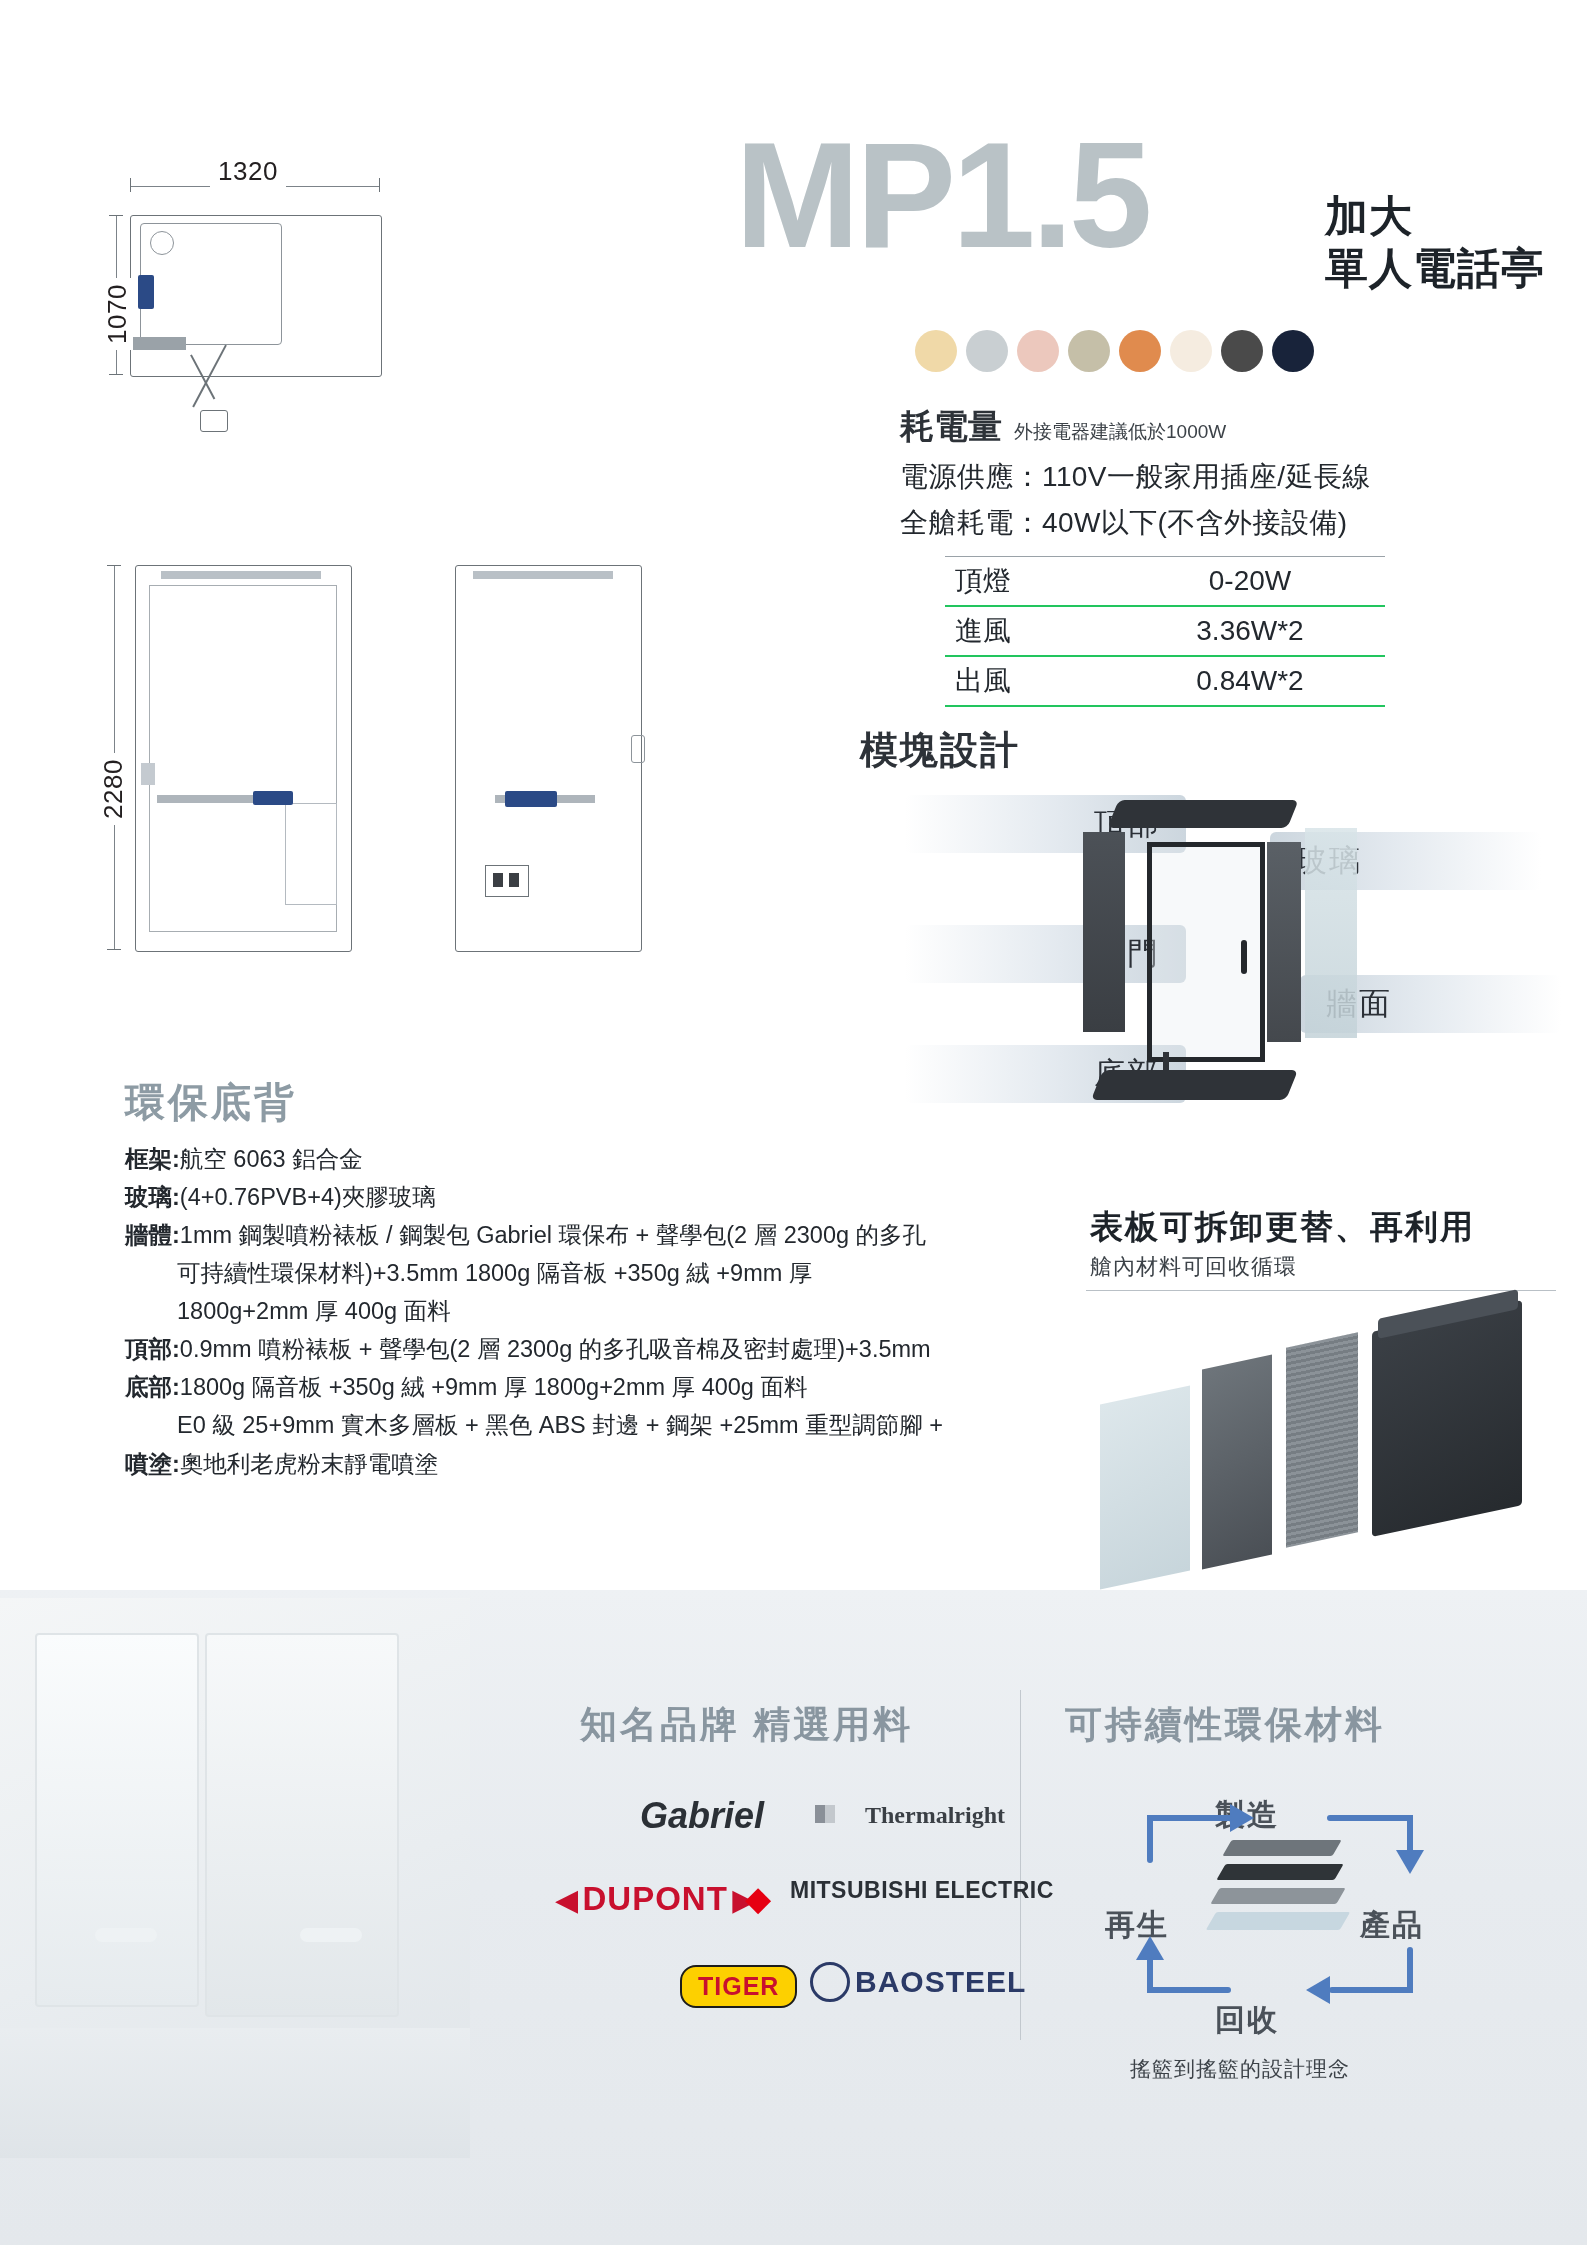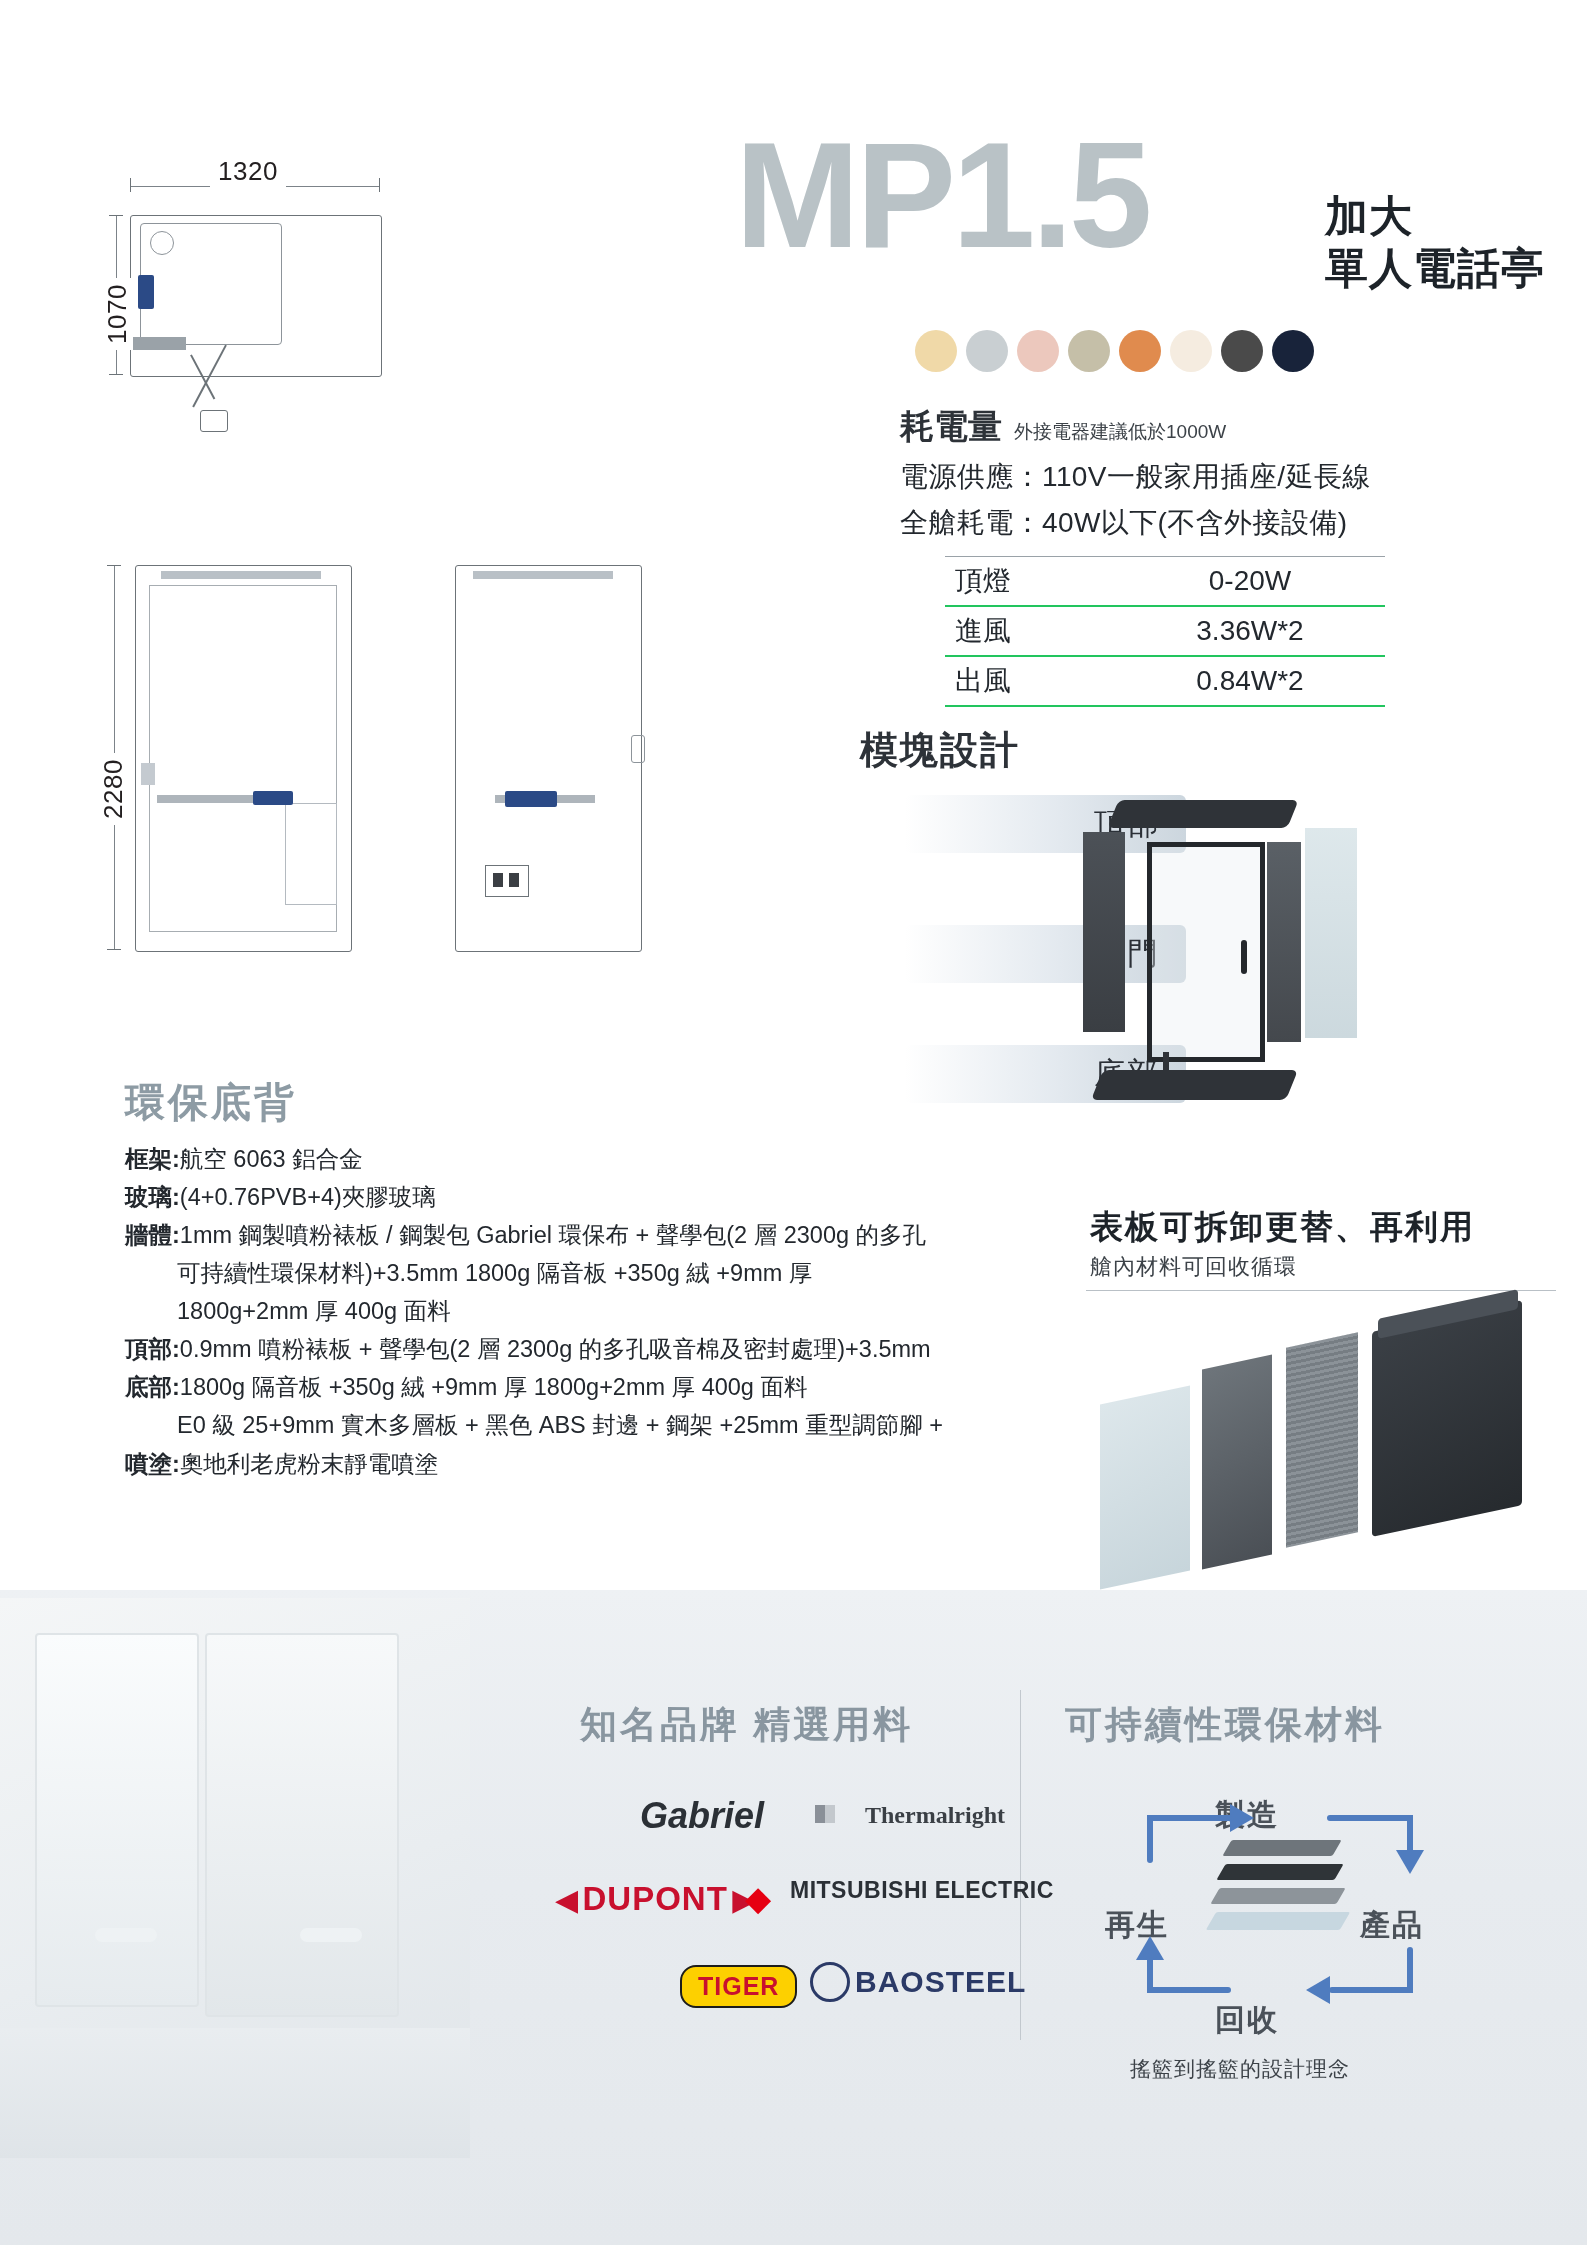--- a/index.html
+++ b/index.html
@@ -200,20 +200,26 @@
 
   <div class="pill right" style="left:905px;top:795px;width:255px;">
     <span>頂部</span>
   </div>
   <div class="pill right" style="left:905px;top:925px;width:255px;">
     <span>門</span>
   </div>
   <div class="pill right" style="left:905px;top:1045px;width:255px;">
     <span>底部</span>
   </div>
+  <div class="pill left" style="left:1270px;top:832px;width:245px;">
+    <span>玻璃</span>
+  </div>
+  <div class="pill left" style="left:1300px;top:975px;width:235px;">
+    <span>牆面</span>
+  </div>
 
   <div class="abs" style="left:1055px;top:790px;width:330px;height:380px;">
 
     <div class="m-panel" style="left:58px;top:10px;width:180px;height:28px;background:#2f3338;border-radius:6px;transform:skewX(-22deg);"></div>
 
     <div class="m-panel" style="left:28px;top:42px;width:42px;height:200px;background:linear-gradient(180deg,#4c5157,#3a3e43);"></div>
 
     <div class="m-panel" style="left:250px;top:38px;width:52px;height:210px;background:linear-gradient(180deg,#d8e4e8,#c3d2d8);opacity:.85;"></div>
 
     <div class="m-panel" style="left:212px;top:52px;width:34px;height:200px;background:linear-gradient(180deg,#5a6066,#44484d);"></div>

